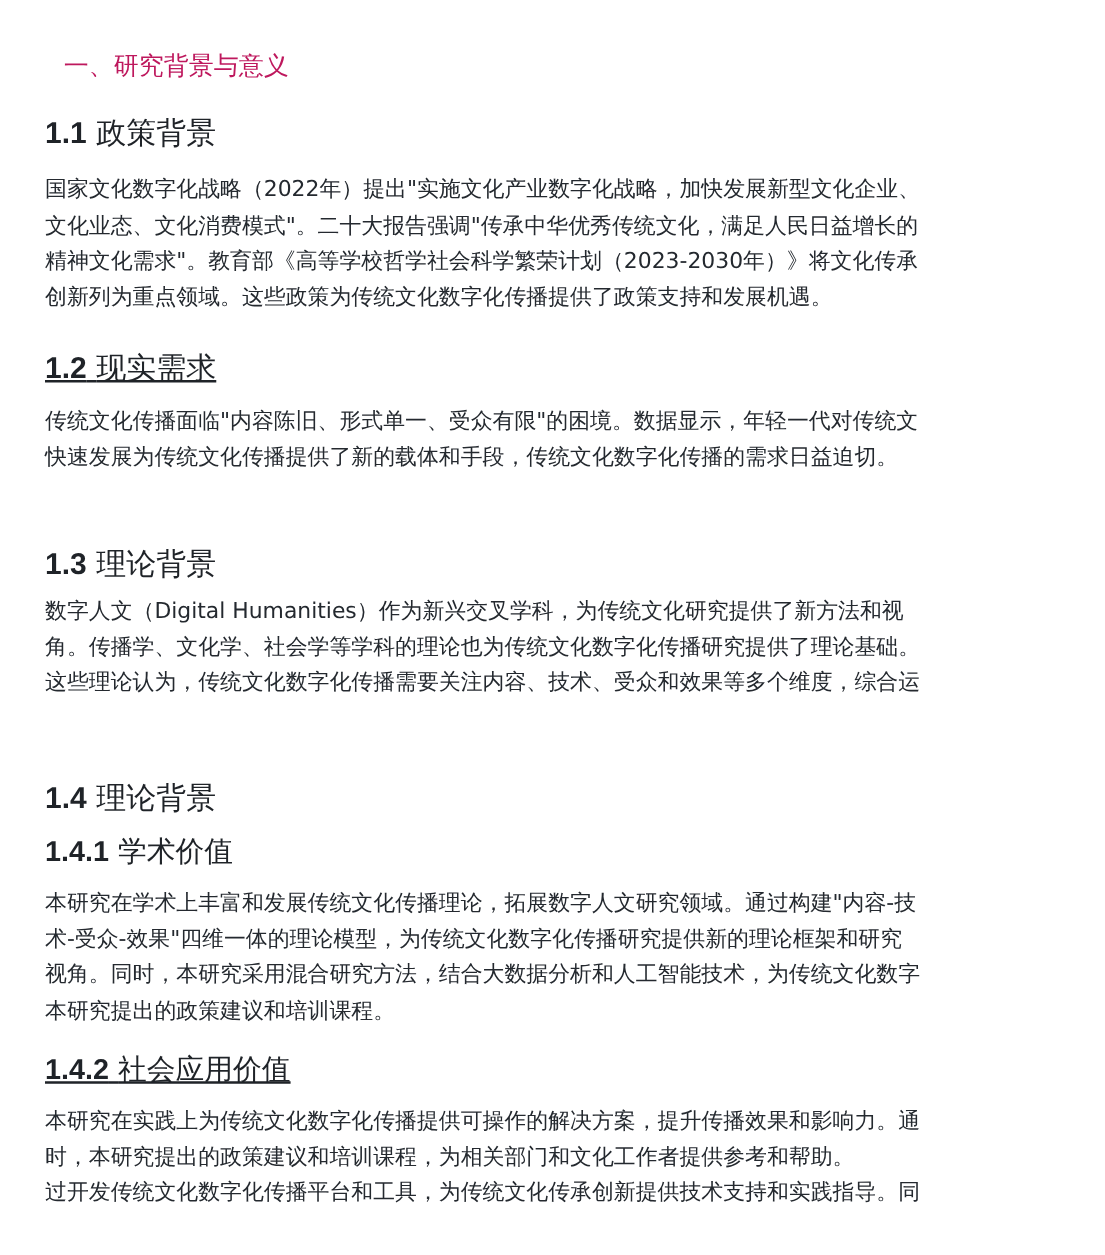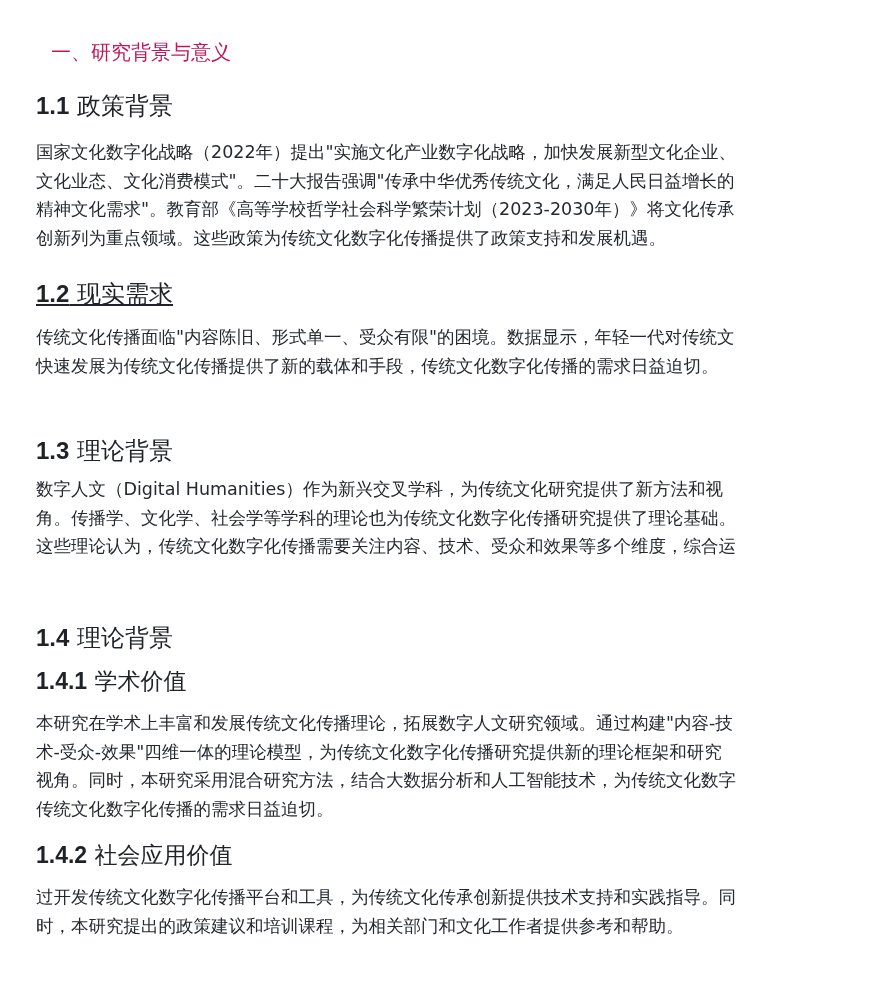--- a/index.html
+++ b/index.html
@@ -108,25 +108,26 @@
   </h2>
 
   <h3 class="h3" style="top:668px;">
     <span class="num">1.4.1</span>
     <span>学术价值</span>
   </h3>
   <p class="p" style="top:709px;">
     <span class="line">本研究在学术上丰富和发展传统文化传播理论，拓展数字人文研究领域。通过构建"内容-技</span>
     <span class="line">术-受众-效果"四维一体的理论模型，为传统文化数字化传播研究提供新的理论框架和研究</span>
     <span class="line">视角。同时，本研究采用混合研究方法，结合大数据分析和人工智能技术，为传统文化数字</span>
-    <span class="line">传统文化数字化传播的需求日益迫切。</span>
+    <span class="line">本研究提出的政策建议和培训课程。</span>
   </p>
 
-  <h3 class="h3" style="top:842px;">
+  <h3 class="h3" style="top:842px;text-decoration:underline;">
     <span class="num">1.4.2</span>
     <span>社会应用价值</span>
   </h3>
   <p class="p" style="top:883px;">
+    <span class="line">本研究在实践上为传统文化数字化传播提供可操作的解决方案，提升传播效果和影响力。通</span>
+    <span class="line">时，本研究提出的政策建议和培训课程，为相关部门和文化工作者提供参考和帮助。</span>
     <span class="line">过开发传统文化数字化传播平台和工具，为传统文化传承创新提供技术支持和实践指导。同</span>
-    <span class="line">时，本研究提出的政策建议和培训课程，为相关部门和文化工作者提供参考和帮助。</span>
   </p>
 
 </div>
 
 </body></html>

